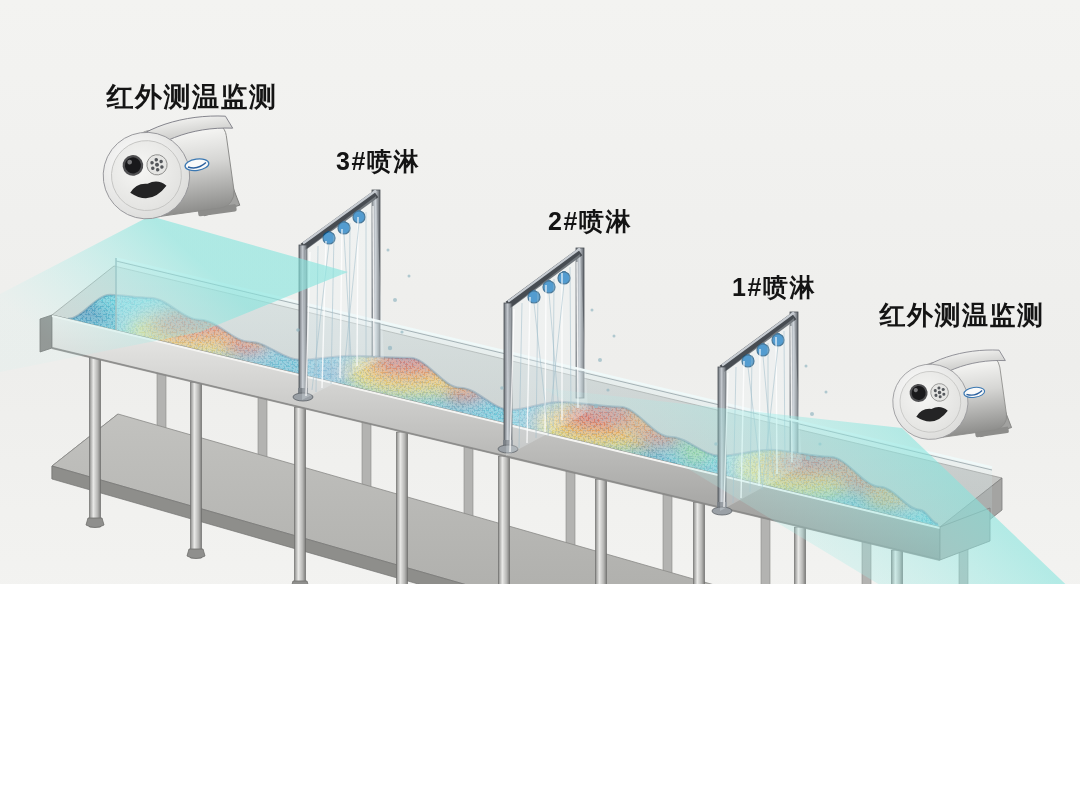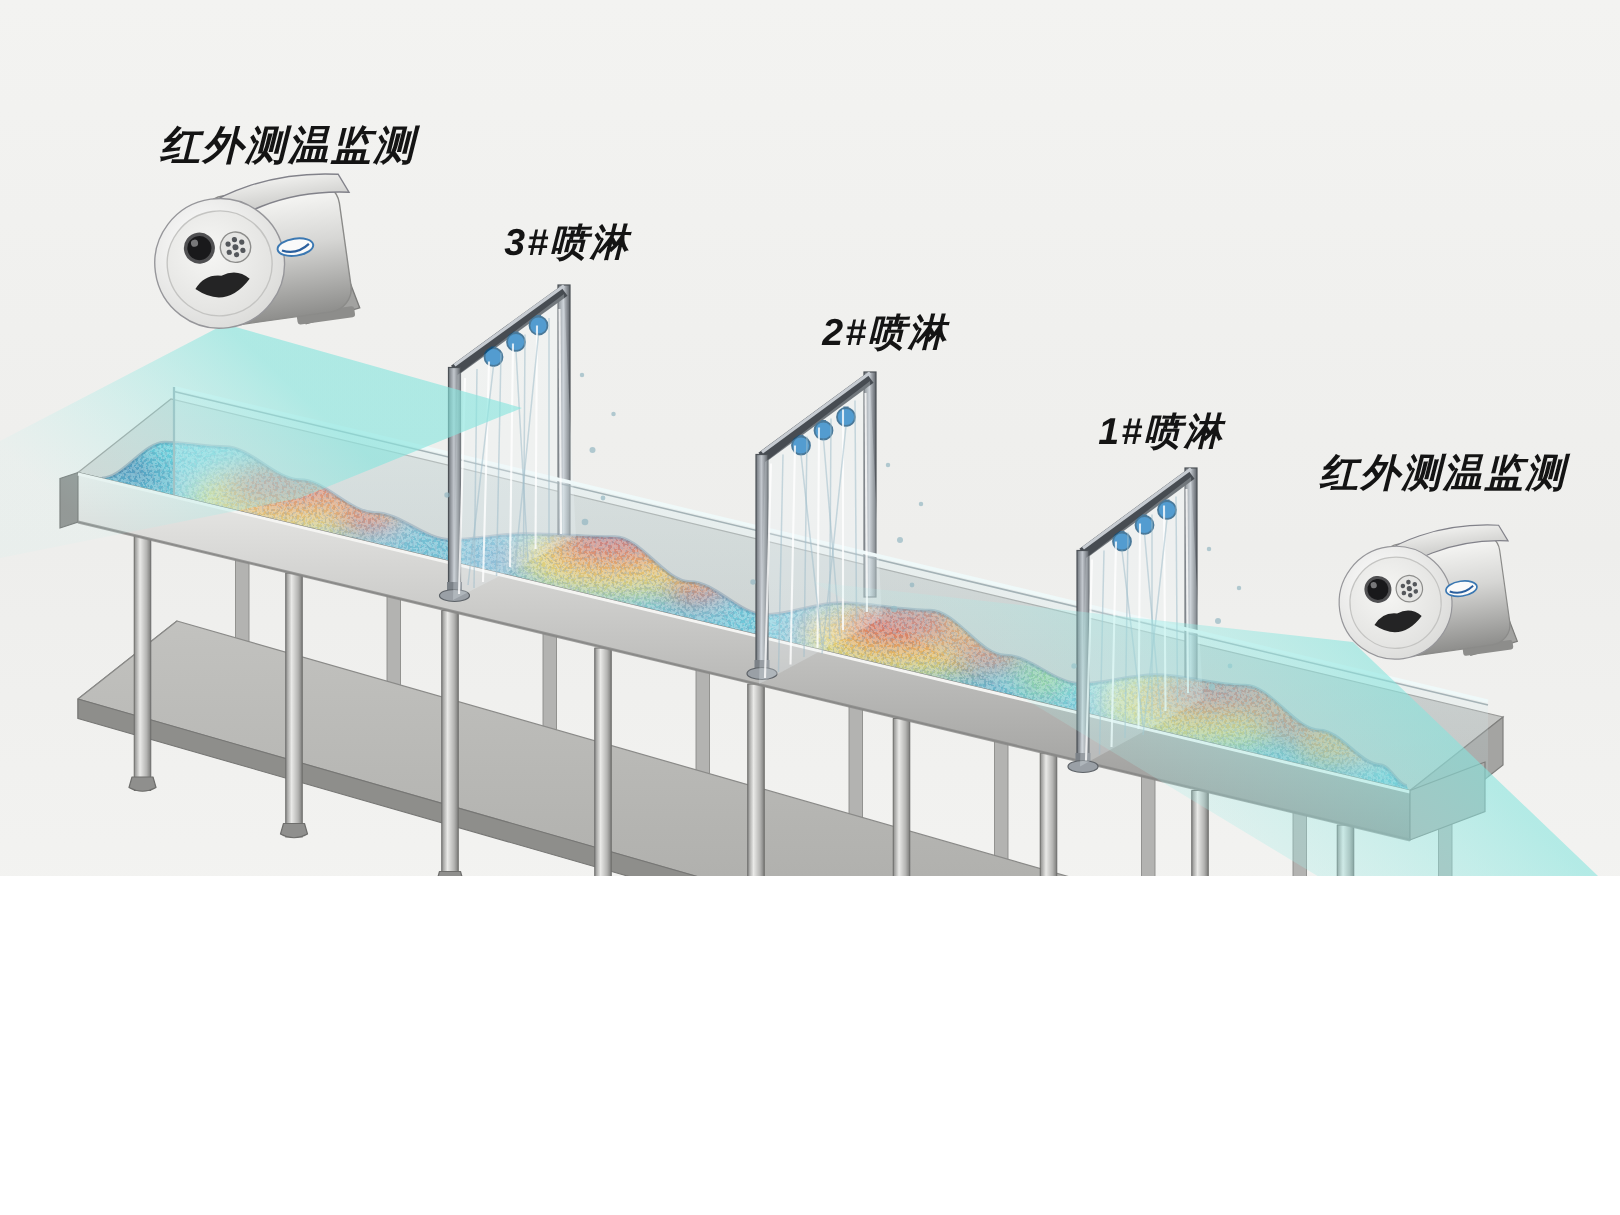--- a/index.html
+++ b/index.html
@@ -1,17 +1,17 @@
 <!DOCTYPE html>
 <html><head>
 <meta charset="utf-8">
 <style>
   html,body{margin:0;padding:0;background:#ffffff;}
   .stage{position:relative;width:1080px;height:584px;overflow:hidden;
-         font-family:"Liberation Sans","DejaVu Sans",sans-serif;font-style:italic;}
+         font-family:"Liberation Sans","DejaVu Sans",sans-serif;}
   svg{display:block;}
   text.lbl{font-family:"Liberation Sans","DejaVu Sans",sans-serif;
            font-weight:700;fill:#141414;letter-spacing:1.5px;}
 </style>
 </head>
 <body>
 
 <div class="stage">
 <svg width="1080" height="810" viewBox="0 0 1080 810">
   <defs>

